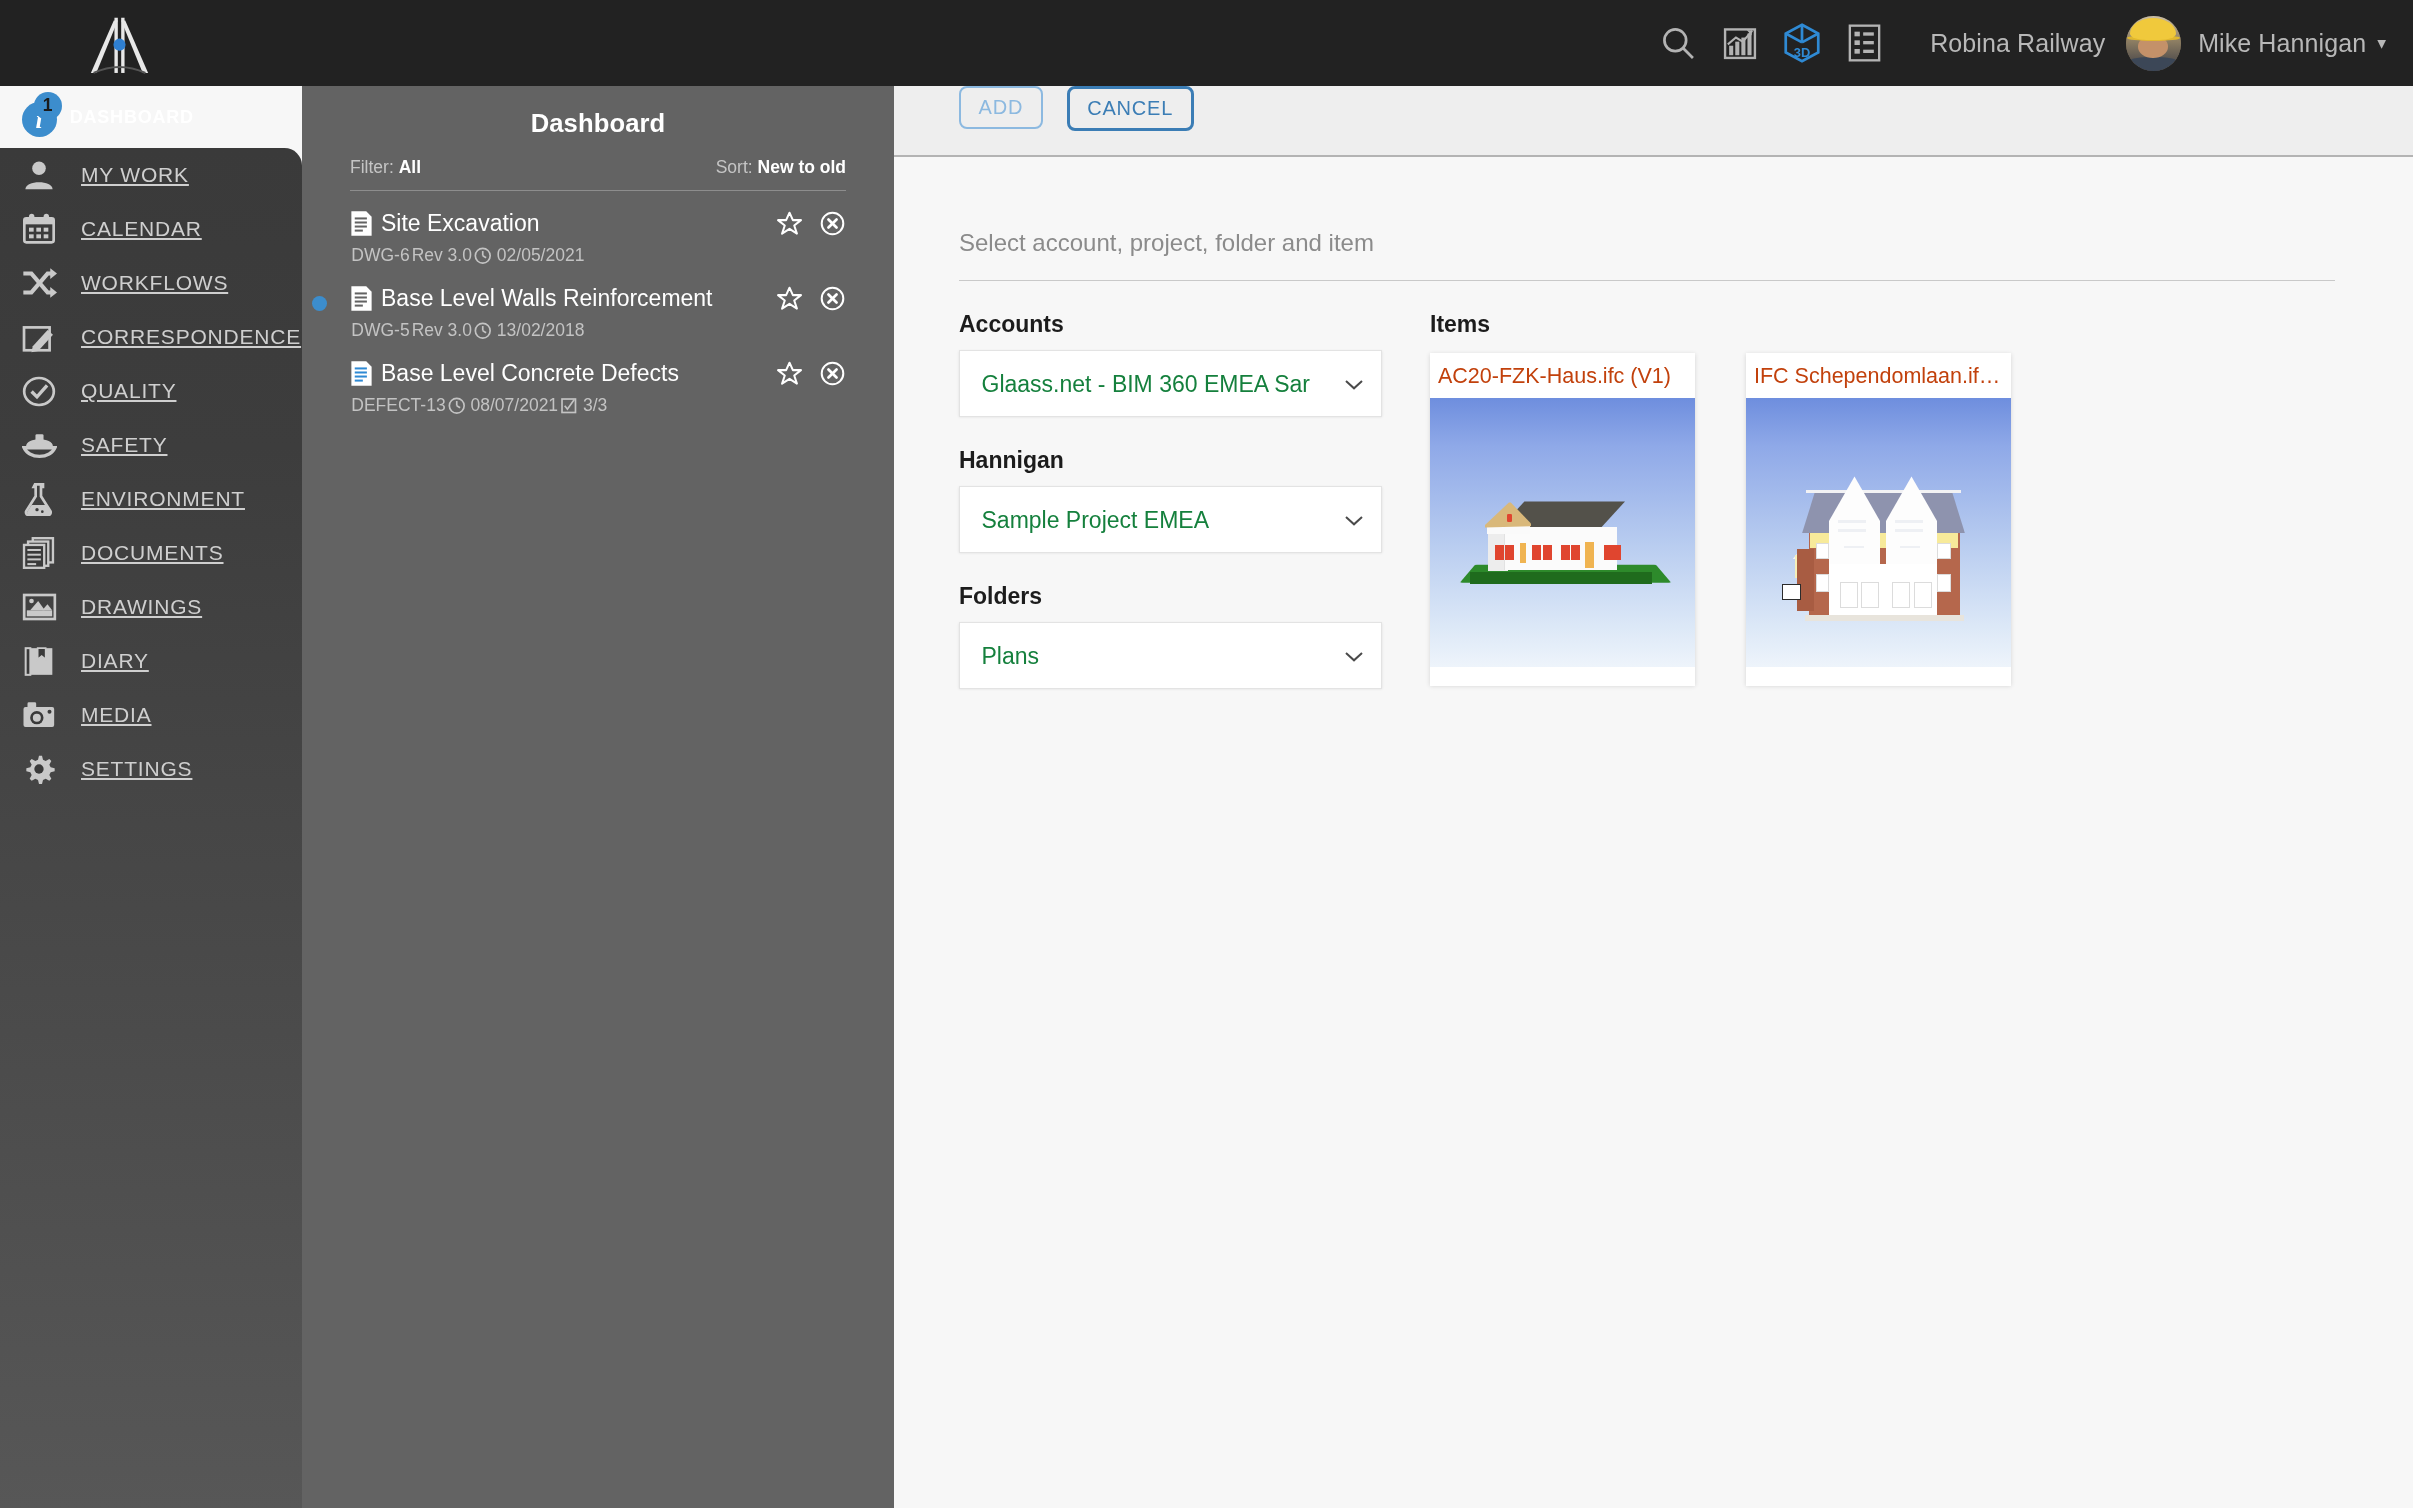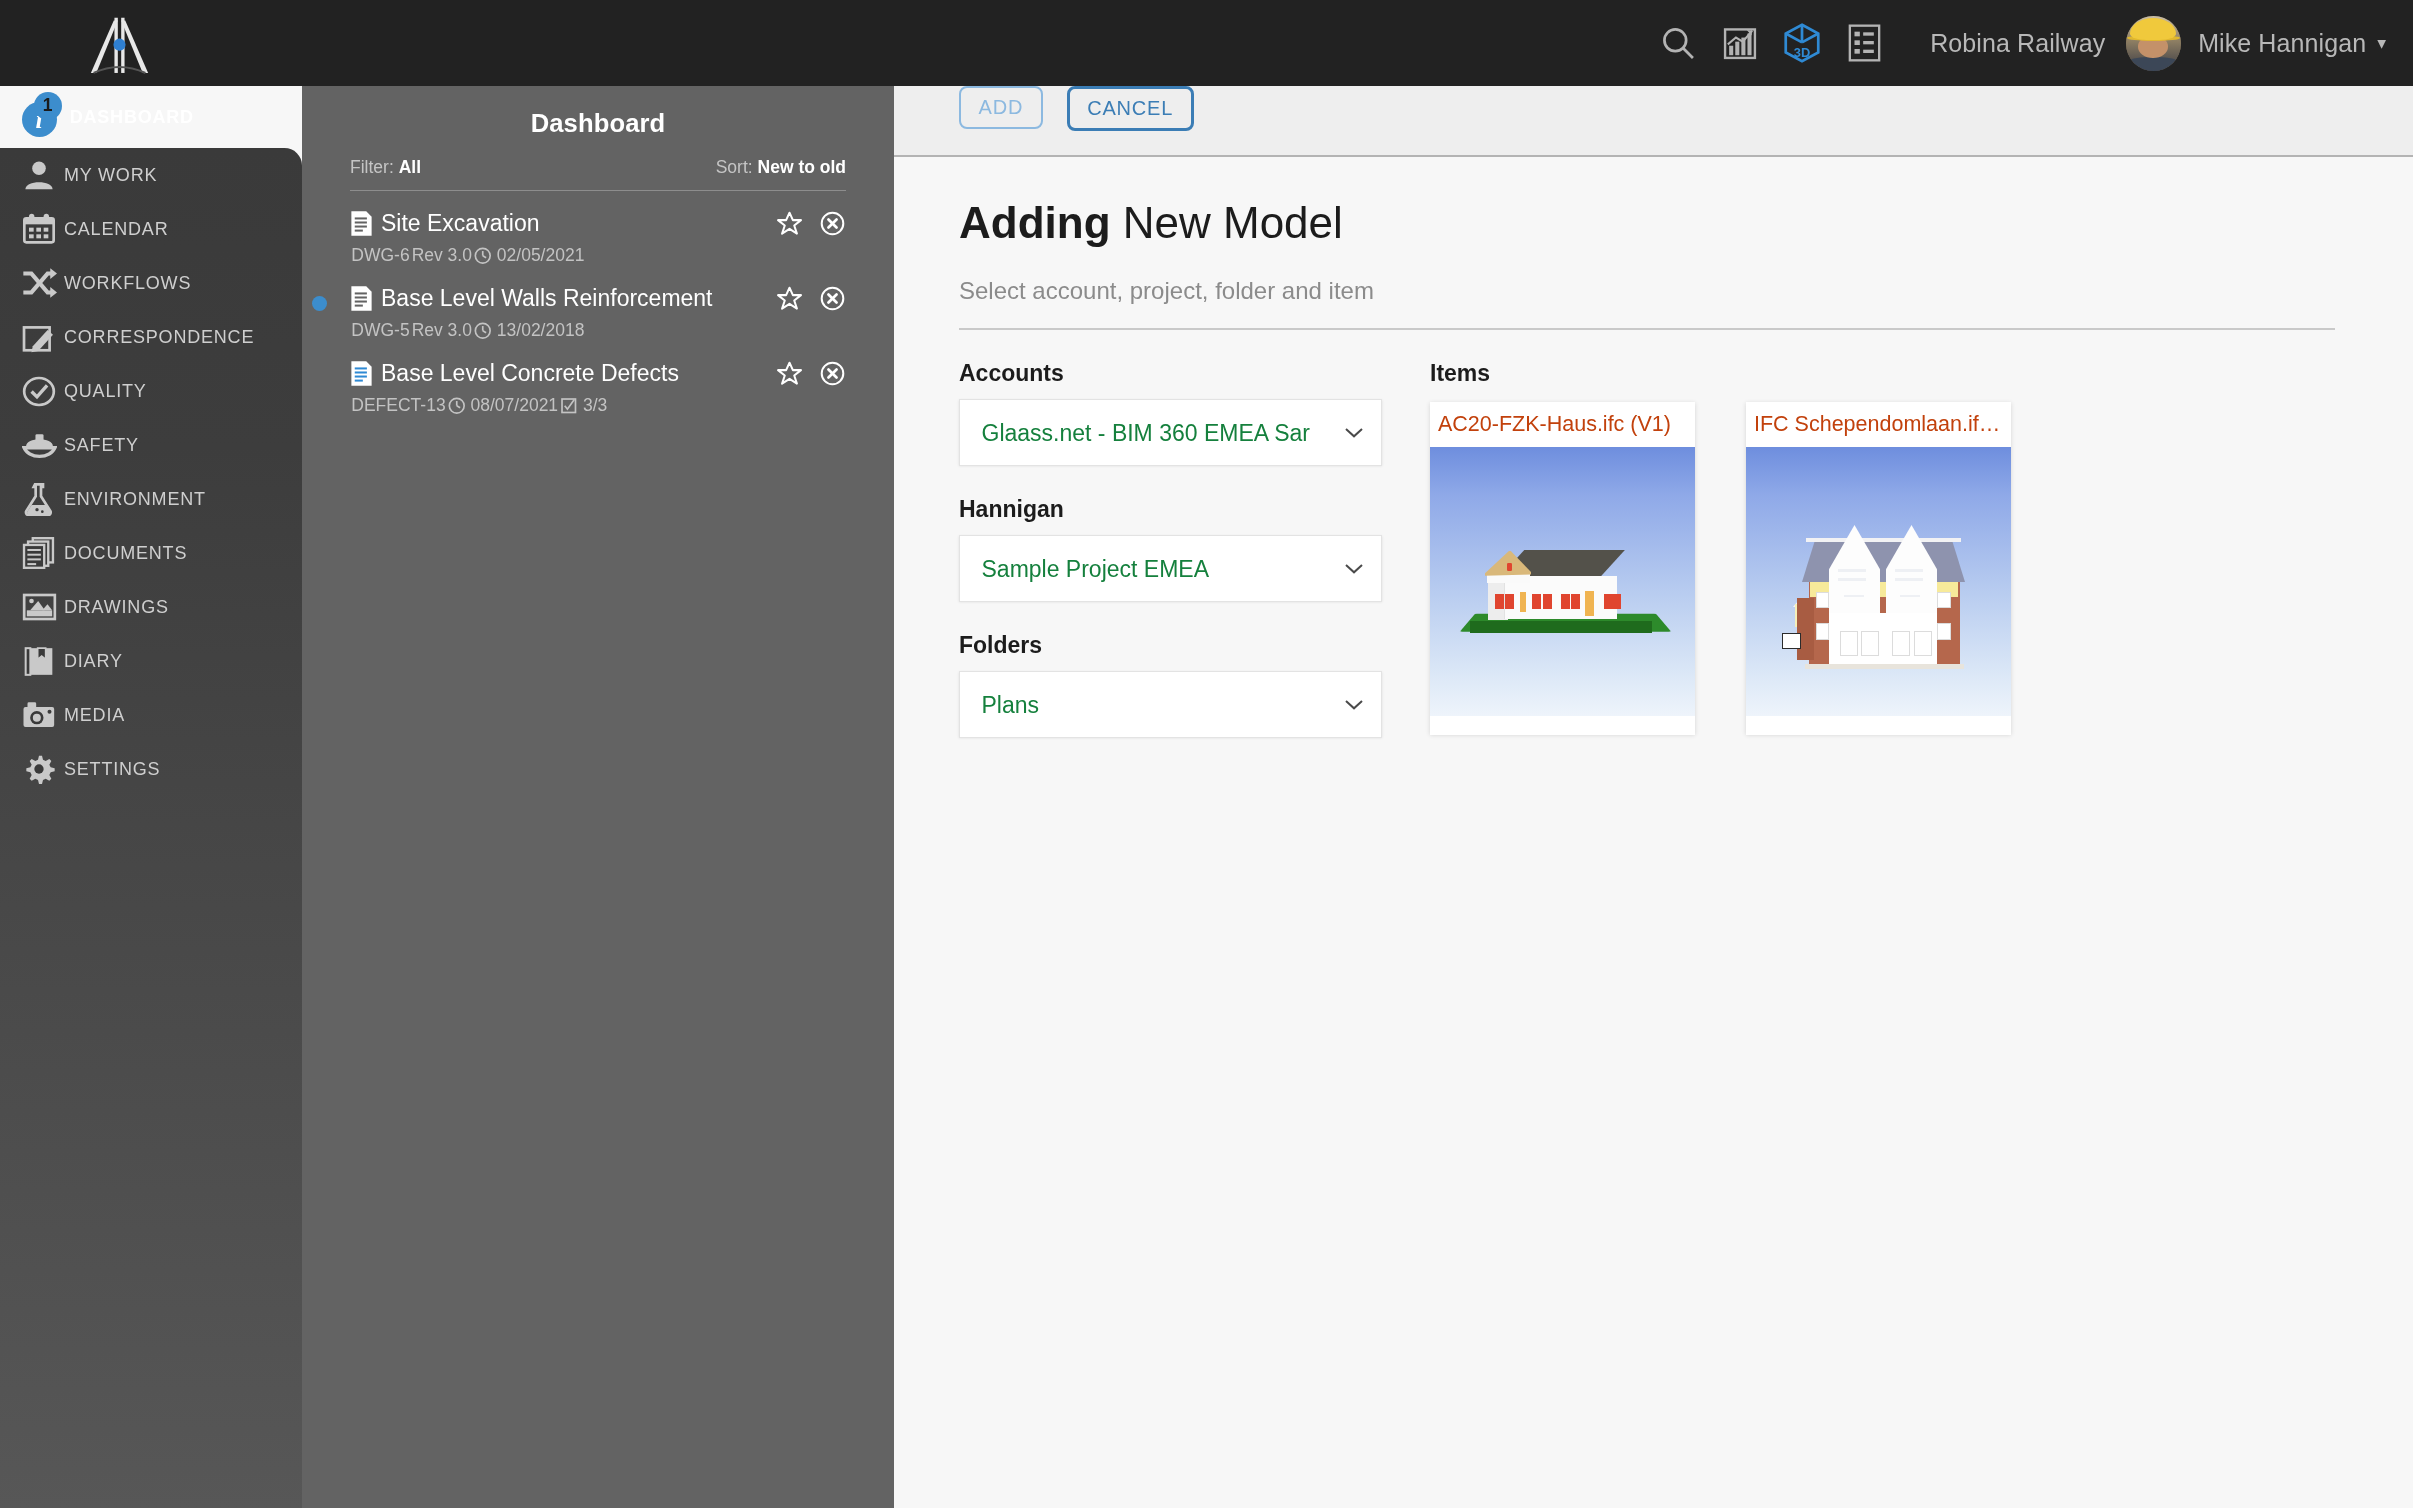--- a/index.html
+++ b/index.html
@@ -58,22 +58,22 @@
   .nav-item {
     display: flex; align-items: center; height: 54px; padding-left: 15px;
     cursor: pointer;
   }
   .nav-ico {
     width: 48px; min-width: 48px; height: 42px;
     display: flex; align-items: center; justify-content: center;
   }
   .nav-ico svg { fill: #c9c9c9; }
   .nav-label {
-    color: #cfcfcf; font-size: 18px; letter-spacing: 0.8px;
-    margin-left: 1px; white-space: nowrap;
+    color: #cfcfcf; font-size: 21px; letter-spacing: 0.8px;
+    margin-left: 18px; white-space: nowrap; text-decoration: underline;
   }
 
   
   .dash-row {
     position: absolute; left: 0; top: 86px; width: 302px; height: 62px;
     display: flex; align-items: center; padding-left: 15px; cursor: pointer;
   }
   .dash-ico {
     width: 48px; min-width: 48px; height: 48px; position: relative;
     display:flex; align-items:center; justify-content:center;
@@ -606,23 +606,20 @@
     <span class="dash-label">DASHBOARD</span>
   </div>
 
   <div class="main">
     <div class="toolbar">
       <button class="btn btn-add">ADD</button>
       <button class="btn btn-cancel">CANCEL</button>
     </div>
 
     <div class="content">
-      <div class="page-title">
-        <b>Adding</b><span> New Model</span>
-      </div>
       <div class="page-sub">Select account, project, folder and item</div>
       <div class="hr"></div>
 
       <div class="form-area">
         <div class="col-left">
 
           <div class="field-label">Accounts</div>
           <div class="select-wrap">
             <div class="select-val">Glaass.net - BIM 360 EMEA Sar</div>
             <div class="chev">

